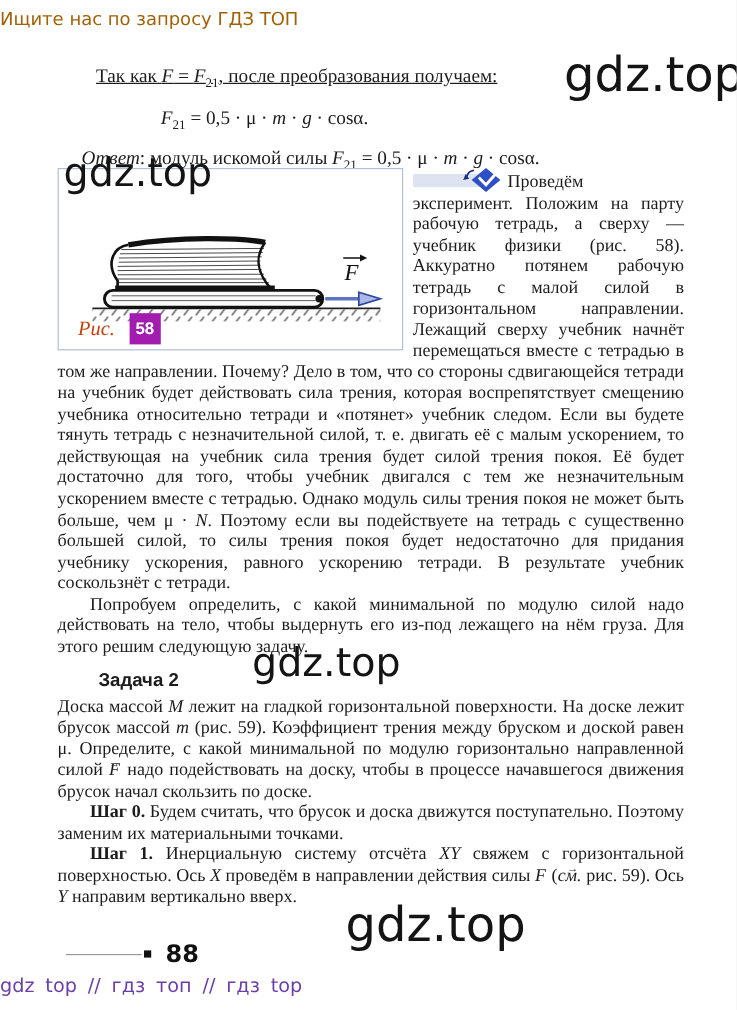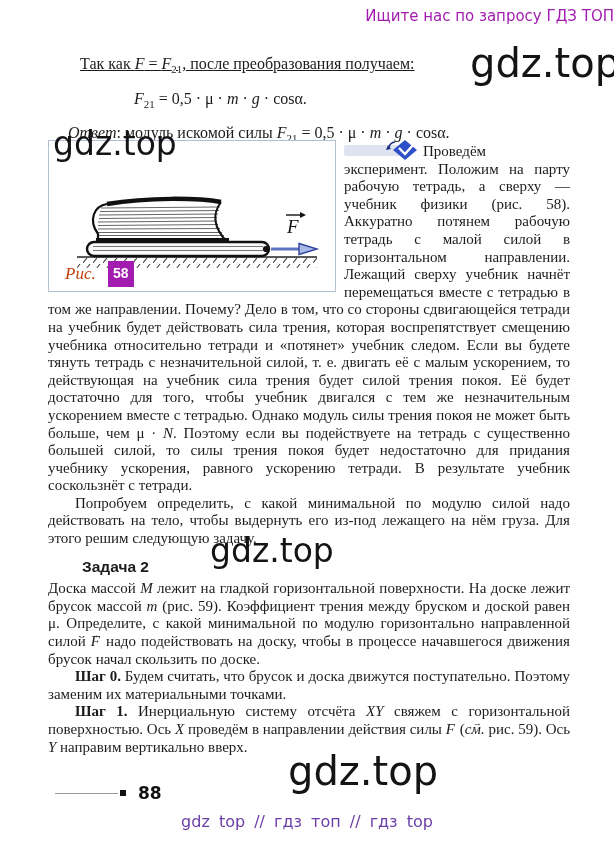--- a/index.html
+++ b/index.html
@@ -1,21 +1,21 @@
 <!DOCTYPE html>
 <html lang="ru"><head>
 <meta charset="utf-8">
 <style>
   html,body{margin:0;padding:0;background:#e8e8e8;}
   .page{position:relative;width:614px;height:842px;background:#ffffff;margin:0 auto;
         font-family:"Liberation Serif",serif;color:#1c1c1c;overflow:hidden;}
 
   
-  .promo-top{position:absolute;top:7px;left:0;width:100%;text-align:right;
-             font-family:"DejaVu Sans",sans-serif;font-size:15px;color:#a21caf;}
+  .promo-top{position:absolute;top:7px;left:0;width:100%;text-align:left;
+             font-family:"DejaVu Sans",sans-serif;font-size:15px;color:#a16207;}
 
   
   .wm{position:absolute;font-family:"DejaVu Sans",sans-serif;color:#141414;white-space:nowrap;z-index:5;}
   .wm-tr{top:40px;left:470px;font-size:40px;}
   .wm-bottom{top:748px;left:288px;font-size:40px;}
   .wm-fig{position:absolute;top:-6px;left:4px;font-family:"DejaVu Sans",sans-serif;
           font-size:33px;color:#141414;z-index:5;}
   .wm-mid{position:absolute;left:128px;top:-16px;font-family:"DejaVu Sans",sans-serif;
           font-weight:normal;font-size:33px;color:#141414;z-index:5;}
 
@@ -45,23 +45,23 @@
   .exp-icon{vertical-align:-4px;margin-right:5px;}
 
   
   .task-heading{position:relative;font-family:"Liberation Sans",sans-serif;font-weight:bold;
                 font-size:15.5px;margin:10px 0 5px 34px;text-align:left;}
 
   
   .footer{position:absolute;top:783px;left:55px;display:flex;align-items:center;z-index:2;}
   .footer-rule{width:63px;height:1px;background:#999999;}
   .footer-sq{width:6px;height:6px;background:#111111;margin-left:2px;}
-  .page-num{margin-left:12px;font-family:"DejaVu Sans",sans-serif;font-weight:bold;font-size:17px;color:#111;}
+  .page-num{margin-left:12px;font-family:"DejaVu Sans",sans-serif;font-weight:bold;font-size:20px;color:#111;}
 
-  .promo-bottom{position:absolute;top:812px;left:0;width:100%;text-align:center;
+  .promo-bottom{position:absolute;top:812px;left:0;width:100%;
                 font-family:"DejaVu Sans",sans-serif;font-size:16px;color:#6b3fa8;word-spacing:4px;}
 
   
   .it{font-style:italic;}
   .bd{font-weight:bold;}
   sub{font-size:0.68em;}
   .vec{position:relative;font-style:italic;padding-right:1px;}
   .vec::after{content:"\2192";position:absolute;left:0;top:-0.72em;font-size:0.6em;font-style:normal;}
 </style>
 </head>

